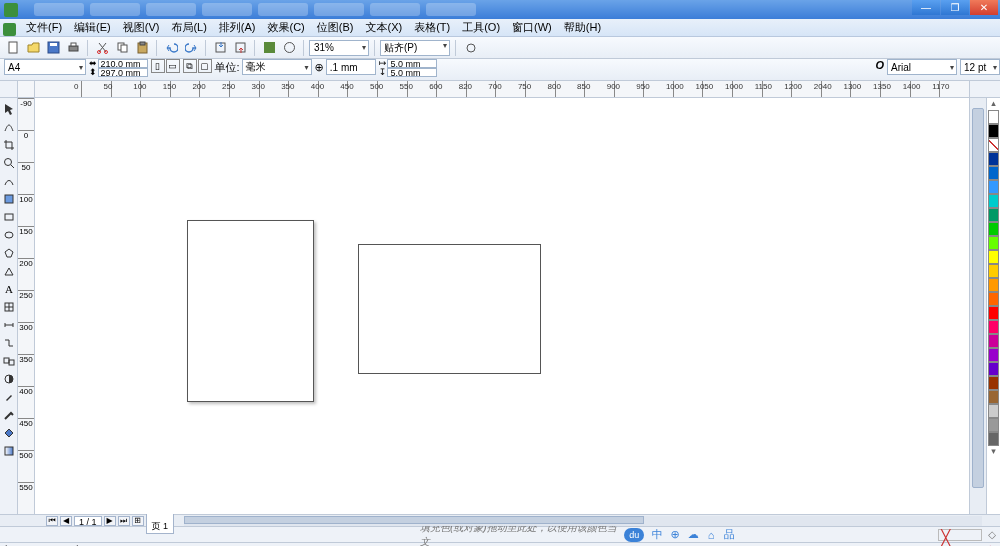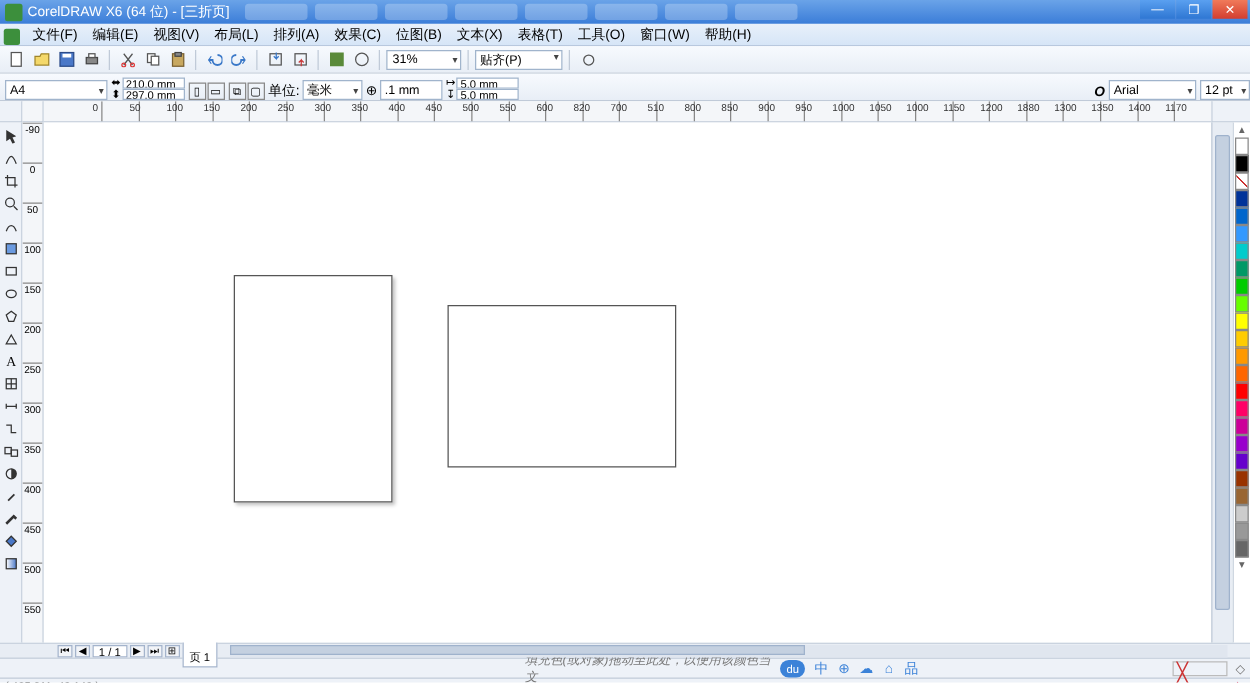--- a/index.html
+++ b/index.html
@@ -22,21 +22,21 @@
 .menubar span { padding: 1px 6px; cursor: default; }
 
 
 .stdbar { height: 22px; background: linear-gradient(#f7fafe,#e8eef6); border-bottom:1px solid #c0cad8; display:flex; align-items:center; padding-left:4px; gap:2px; }
 .btn { width:18px; height:18px; display:flex; align-items:center; justify-content:center; border:1px solid transparent; border-radius:2px; cursor:default; }
 .sep { width:1px; height:16px; background:#c0cad8; margin:0 3px; }
 .zoom { width:60px; height:16px; border:1px solid #a0b4cc; background:#fff; font-size:10px; padding-left:4px; display:flex; align-items:center; }
 .dropdown-arrow { margin-left:auto; font-size:8px; color:#444; padding-right:2px; }
 
 
-.propbar { height: 22px; background: linear-gradient(#f7fafe,#e8eef6); border-bottom:1px solid #c0cad8; display:flex; align-items:flex-end; padding-left:4px; gap:3px; }
+.propbar { height: 22px; background: linear-gradient(#f7fafe,#e8eef6); border-bottom:1px solid #c0cad8; display:flex; align-items:flex-start; padding-left:4px; gap:3px; }
 .propbar .dropdown { height:16px; border:1px solid #a0b4cc; background:#fff; display:flex; align-items:center; font-size:10px; padding-left:3px; }
 .propbar .dim { display:flex; flex-direction:column; font-size:9px; line-height:9px; }
 .propbar .dim .row { display:flex; align-items:center; gap:1px; }
 .propbar .dim input { width:50px; height:9px; border:1px solid #a0b4cc; font-size:9px; padding-left:2px; }
 .iconbox { width:14px; height:14px; border:1px solid #888; display:flex; align-items:center; justify-content:center; font-size:9px; }
 .font-dd { width:70px; }
 .fsize-dd { width:40px; }
 
 
 .main { display:flex; height: calc(546px - 19px - 18px - 22px - 22px - 12px - 16px - 12px - 9px); position:relative; }
@@ -75,21 +75,20 @@
 
 .status1 { height:12px; background:#eef2f8; border-top:1px solid #c0cad8; font-size:9px; color:#333; padding-left:4px; display:flex; align-items:center; }
 
 svg { display:block; }
 </style>
 </head>
 <body>
 
 <div class="titlebar">
   <div class="icon"></div>
-  <div class="title">CorelDRAW X6 (64 位) - [三折页]</div>
   <div class="smudges">
     <div class="smudge"></div>
       <div class="smudge"></div>
       <div class="smudge"></div>
       <div class="smudge"></div>
       <div class="smudge"></div>
       <div class="smudge"></div>
       <div class="smudge"></div>
       <div class="smudge"></div>
   </div>
@@ -232,21 +231,21 @@
   <div style="display:flex;gap:1px;">
     <div class="iconbox">▯</div>
     <div class="iconbox">▭</div>
   </div>
   <div style="display:flex;gap:1px;">
     <div class="iconbox">⧉</div>
     <div class="iconbox">▢</div>
   </div>
   <div style="display:flex;align-items:center;gap:2px;">
     <span>单位:</span>
-    <div class="dropdown" style="width:48px">
+    <div class="dropdown" style="width:70px">
         <span>毫米</span>
         <span class="dropdown-arrow">▾</span>
       </div>
   </div>
   <div style="display:flex;align-items:center;gap:2px;">
     <span>⊕</span>
     <div class="dropdown" style="width:50px">
         <span>.1 mm</span>
       </div>
   </div>
@@ -316,21 +315,21 @@
         <div class="tick">
           <span>600</span>
         </div>
         <div class="tick">
           <span>820</span>
         </div>
         <div class="tick">
           <span>700</span>
         </div>
         <div class="tick">
-          <span>510</span>
+          <span>750</span>
         </div>
         <div class="tick">
           <span>800</span>
         </div>
         <div class="tick">
           <span>850</span>
         </div>
         <div class="tick">
           <span>900</span>
         </div>
@@ -346,21 +345,21 @@
         <div class="tick">
           <span>1000</span>
         </div>
         <div class="tick">
           <span>1150</span>
         </div>
         <div class="tick">
           <span>1200</span>
         </div>
         <div class="tick">
-          <span>1880</span>
+          <span>2040</span>
         </div>
         <div class="tick">
           <span>1300</span>
         </div>
         <div class="tick">
           <span>1350</span>
         </div>
         <div class="tick">
           <span>1400</span>
         </div>

